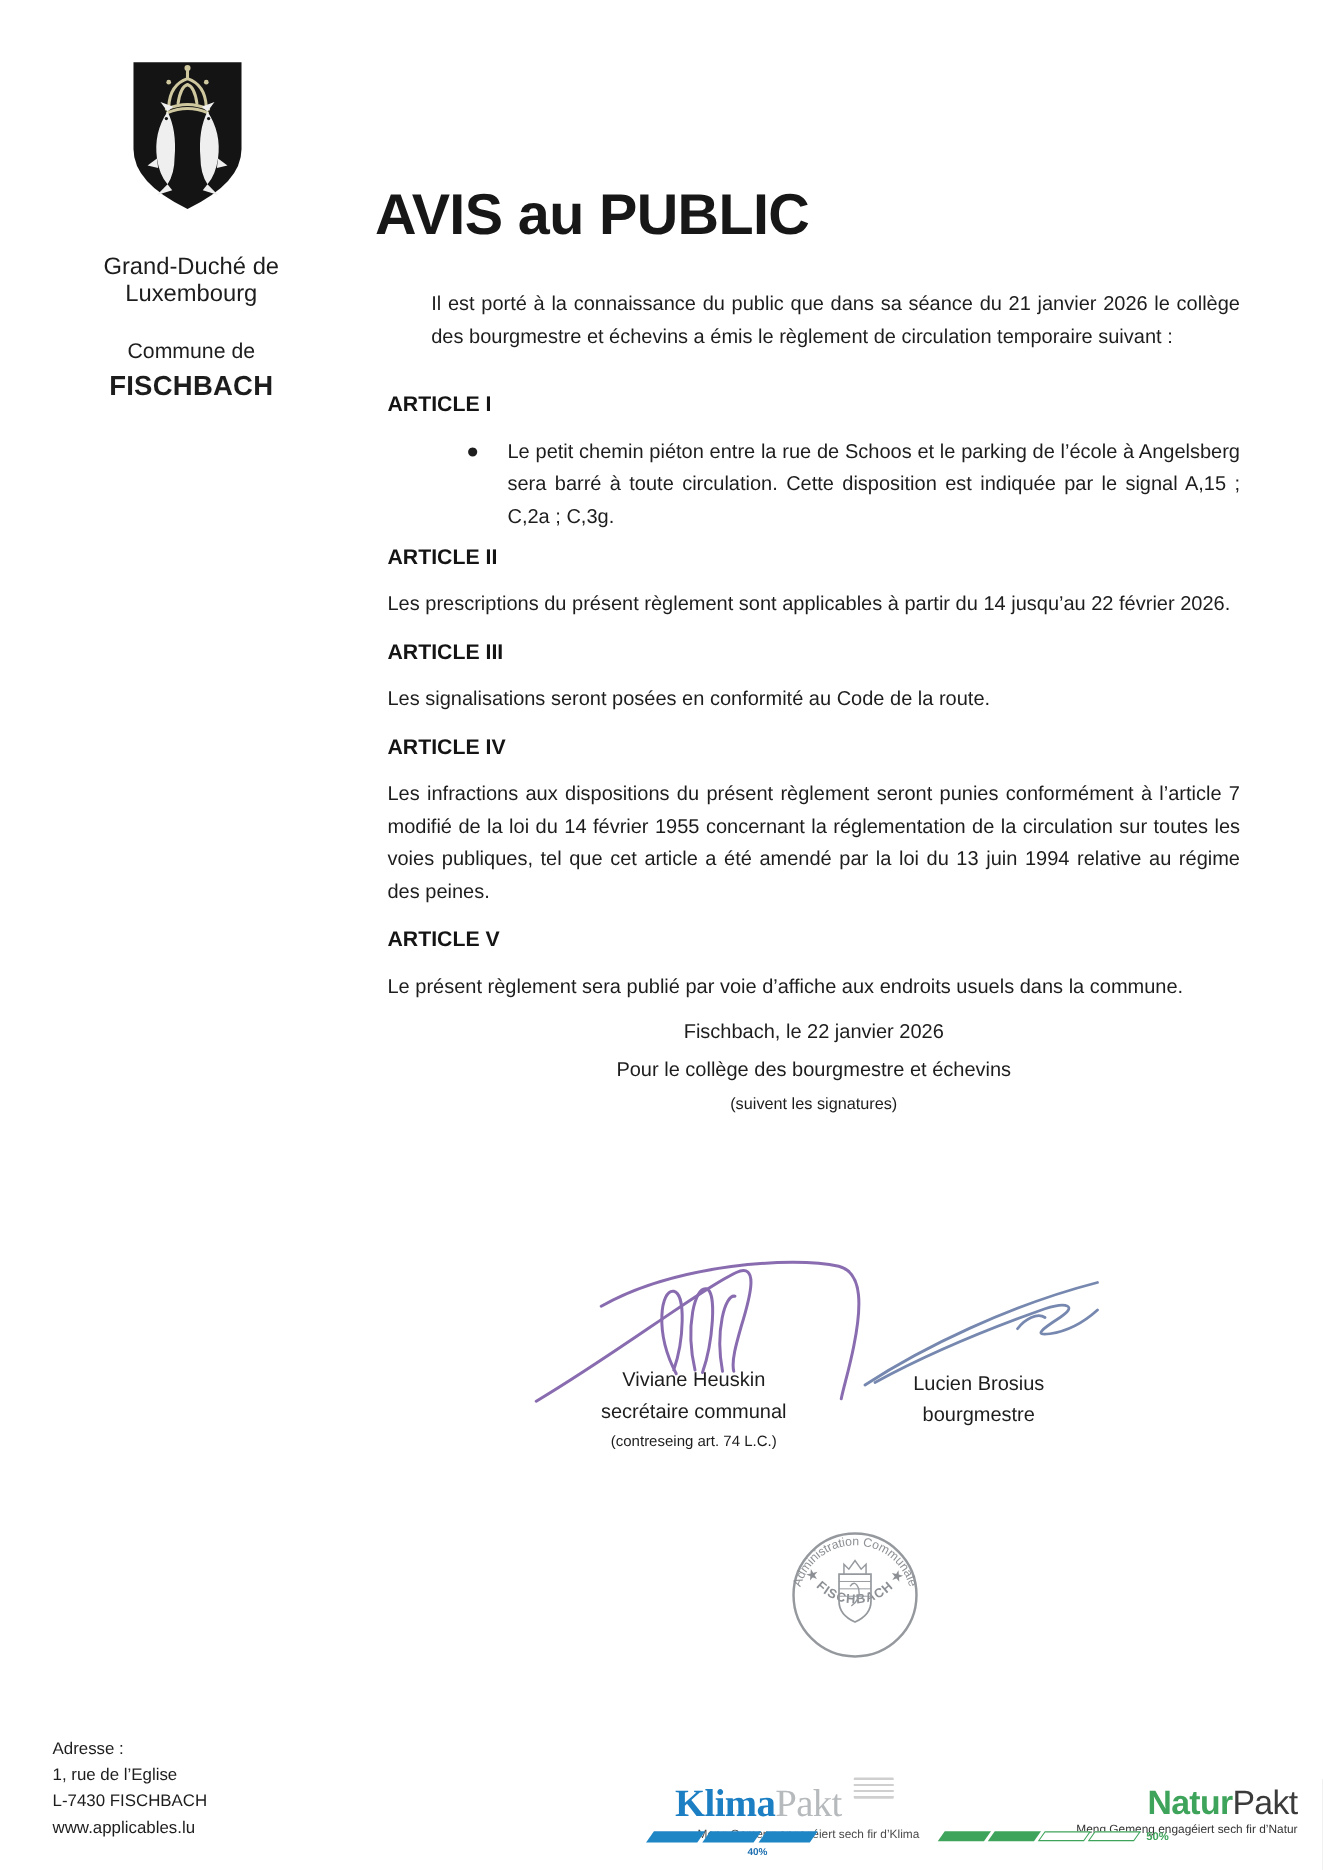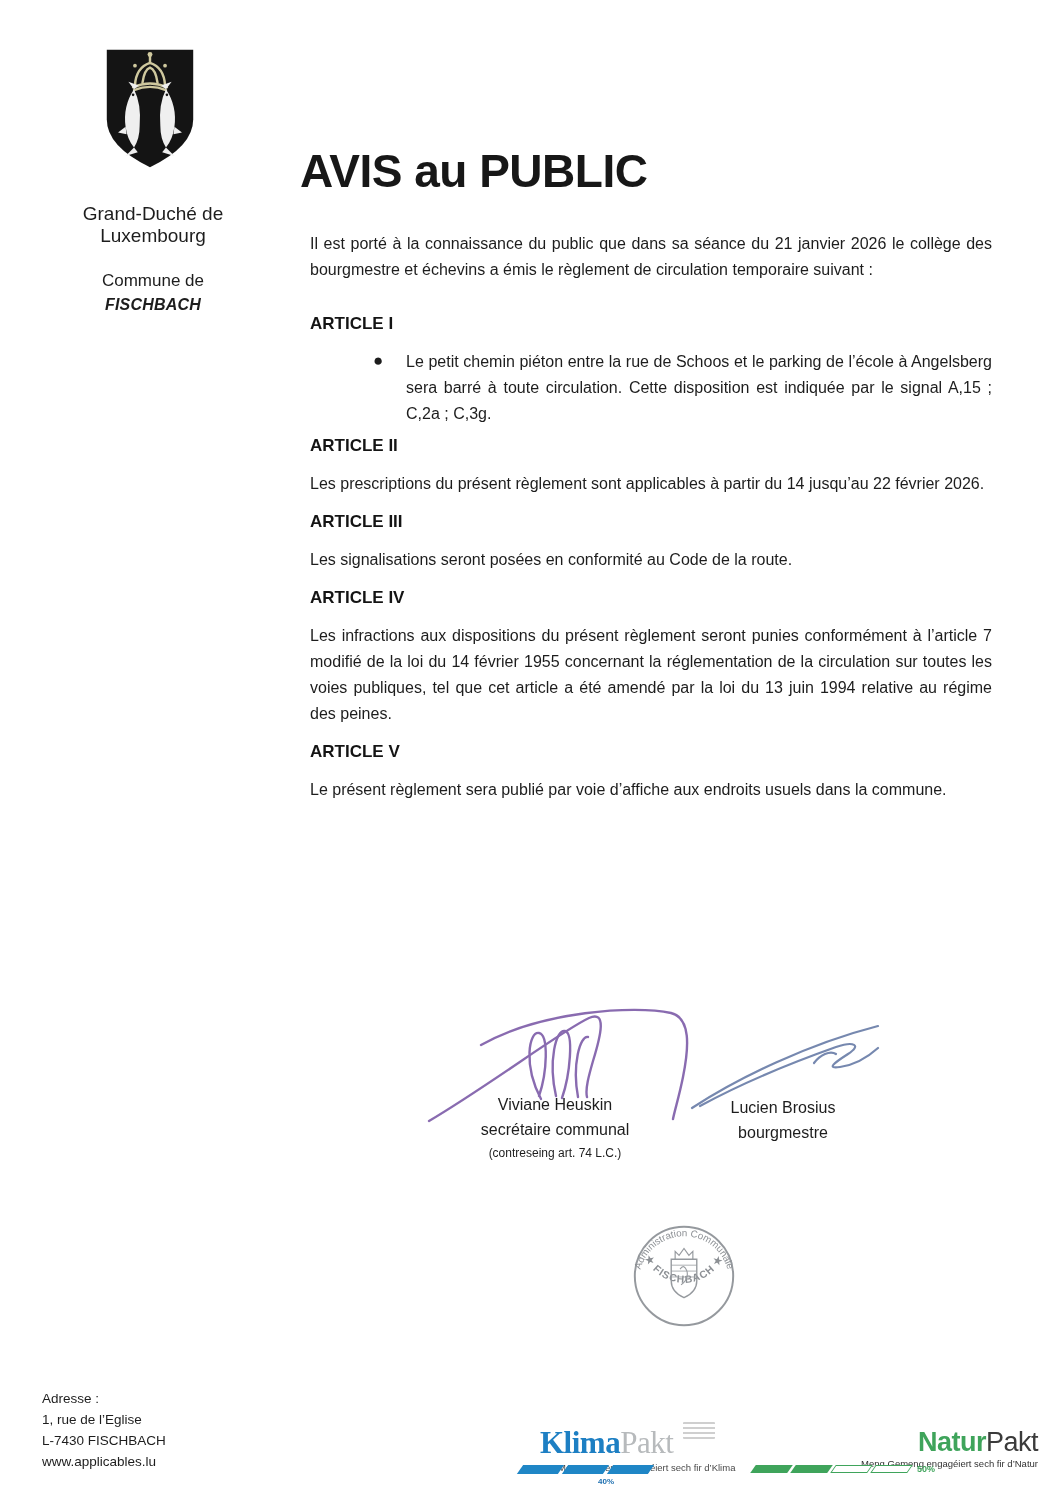--- a/index.html
+++ b/index.html
@@ -16,34 +16,34 @@
   }
 
   
   .crest { position: absolute; left: 103px; top: 46px; }
   .org-block {
     position: absolute; left: 28px; top: 203px; width: 250px;
     text-align: center;
   }
   .org-region { font-size: 19px; margin-bottom: 24px; }
   .org-commune { font-size: 17px; margin-bottom: 5px; }
-  .org-name { font-size: 16px; font-weight: bold; letter-spacing: 0.2px; font-style: italic; }
+  .org-name { font-size: 22px; font-weight: bold; letter-spacing: 0.2px; }
 
   .doc-title {
     position: absolute; left: 300px; top: 144px; width: 700px;
     text-align: left; font-size: 46px; font-weight: bold;
     letter-spacing: -0.5px; color: #171717;
   }
 
   
   .content {
     position: absolute; left: 310px; top: 231px; width: 682px;
     font-size: 16px; line-height: 26px; text-align: justify;
   }
-  .content p.intro { margin-bottom: 28px; }
+  .content p.intro { margin-bottom: 28px; margin-left: 35px; }
   .content h2 {
     font-size: 17px; font-weight: bold; line-height: 26px;
     margin: 0 0 12px 0; text-align: left; color: #141414;
   }
   .content p.body { margin-bottom: 10px; }
   .content p.sp { margin-bottom: 12px; }
   .bullet-item {
     position: relative; padding-left: 96px; margin: 2px 0 6px 0;
   }
   .bullet-item .dot {
@@ -156,20 +156,25 @@
 
     <h2>ARTICLE III</h2>
     <p class="body sp">Les signalisations seront posées en conformité au Code de la route.</p>
 
     <h2>ARTICLE IV</h2>
     <p class="body sp">Les infractions aux dispositions du présent règlement seront punies conformément à l’article 7 modifié de la loi du 14 février 1955 concernant la réglementation de la circulation sur toutes les voies publiques, tel que cet article a été amendé par la loi du 13 juin 1994 relative au régime des peines.</p>
 
     <h2>ARTICLE V</h2>
     <p class="body">Le présent règlement sera publié par voie d’affiche aux endroits usuels dans la commune.</p>
 
+    <div class="closing">
+      <div class="place-date">Fischbach, le 22 janvier 2026</div>
+      <div class="college">Pour le collège des bourgmestre et échevins</div>
+      <div class="note">(suivent les signatures)</div>
+    </div>
   </div>
 
   <svg class="sig-svg sig-purple" width="322" height="128" viewBox="0 0 322 128" aria-hidden="true">
     <g stroke="#7d5ca8" stroke-width="2.4" fill="none" stroke-linecap="round" opacity="0.9">
       <path d="M6,118 C70,80 138,28 166,15 C184,7 178,32 170,58 C166,72 162,86 164,94"></path>
       <path d="M118,96 C100,62 106,28 116,30 C126,32 124,70 116,93"></path>
       <path d="M133,93 C125,58 133,26 142,28 C151,30 147,72 139,95"></path>
       <path d="M155,94 C149,62 157,32 165,34"></path>
       <path d="M58,42 C118,8 212,2 248,10 C268,15 266,44 260,74 C256,94 252,106 250,116"></path>
     </g>

